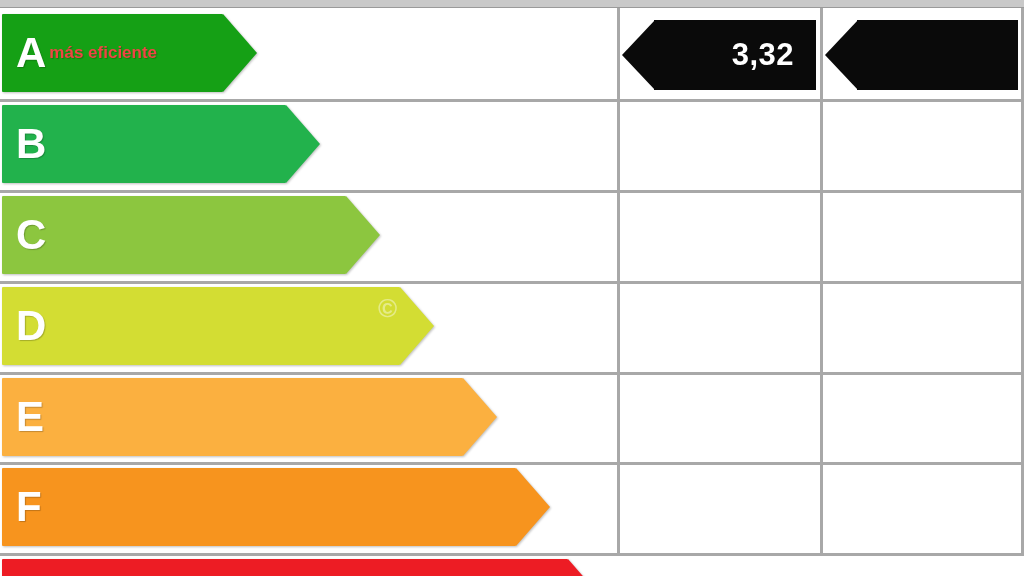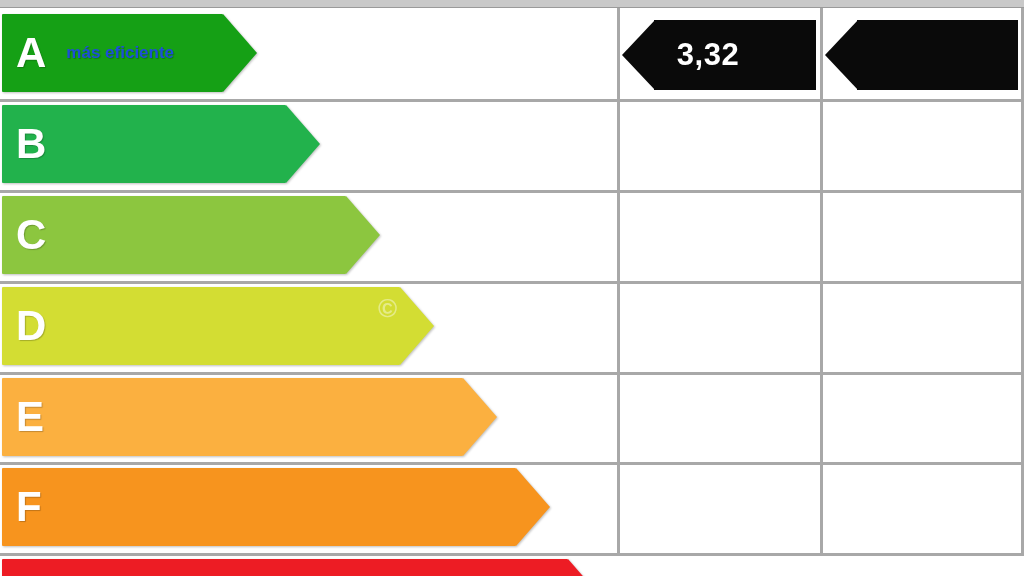--- a/index.html
+++ b/index.html
@@ -69,24 +69,24 @@
     color:#ffffff;
     font-size:42px;
     font-weight:bold;
     line-height:1;
     margin-left:14px;
     text-shadow:1px 1px 1px rgba(0,0,0,0.22);
   }
   .bar-sub {
     position:relative;
     z-index:4;
-    color:#1d4ed8;
+    color:#ef4444;
     font-size:17px;
     font-weight:bold;
-    margin-left:20px;
+    margin-left:3px;
     font-style:normal;
     text-shadow:1px 1px 1px rgba(0,0,0,0.22);
   }
 
   
   .value-arrow {
     position:absolute;
     height:70px;
     display:flex;
     align-items:center;
@@ -143,21 +143,21 @@
 
   <div class="row" style="top:8px; height:91px;">
     <div class="bar-wrap" style="top:6px; width:255px;">
       <div class="bar">
         <div class="bar-body" style="width:221px; background:#15a015;"></div>
         <div class="bar-tip" style="left:221px; background:#15a015; clip-path:polygon(0 0, 0 100%, 100% 50%);"></div>
         <span class="bar-letter">A</span>
         <span class="bar-sub">más eficiente</span>
       </div>
     </div>
-    <div class="value-arrow" style="left:622px; top:12px; width:194px;justify-content:center;">
+    <div class="value-arrow" style="left:622px; top:12px; width:194px;">
       <div class="arrow-head"></div>
       <div class="arrow-body"></div>
       <span class="arrow-text">3,32</span>
     </div>
     <div class="value-arrow" style="left:825px; top:12px; width:193px;">
       <div class="arrow-head"></div>
       <div class="arrow-body"></div>
     </div>
   </div>
 

